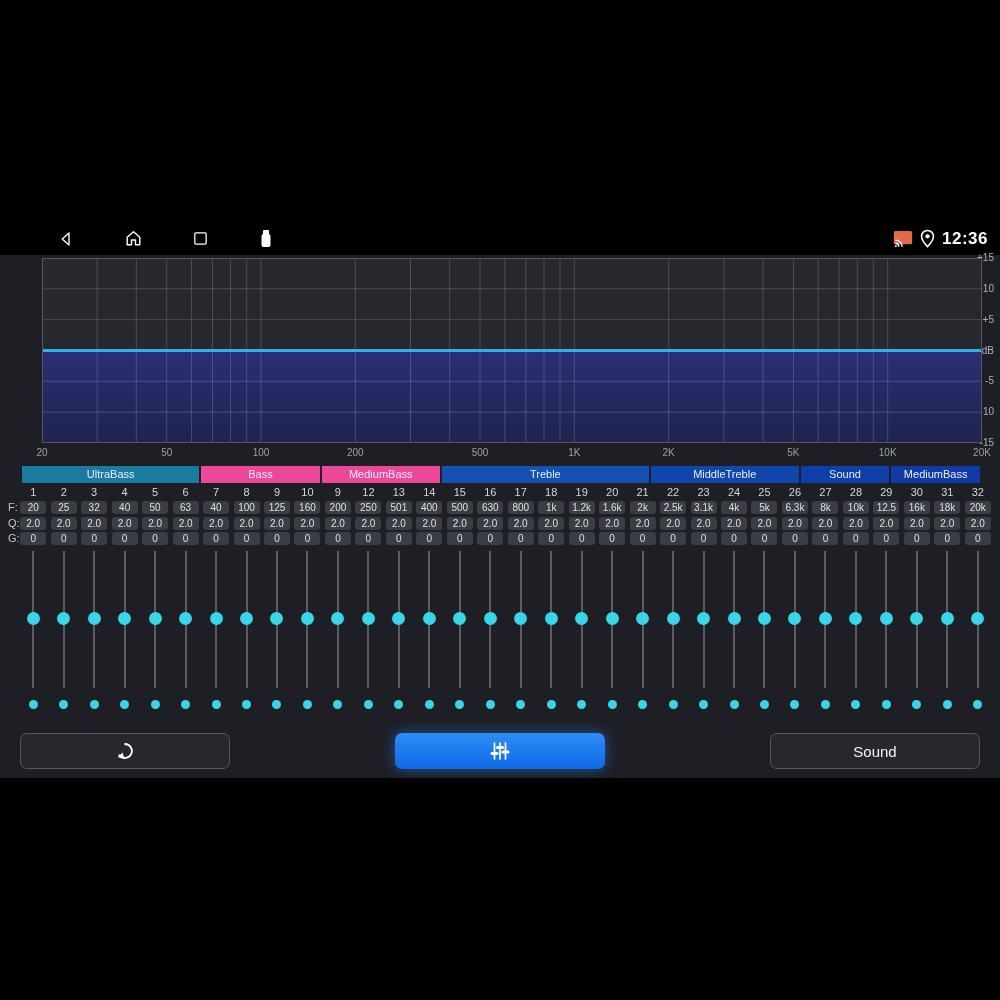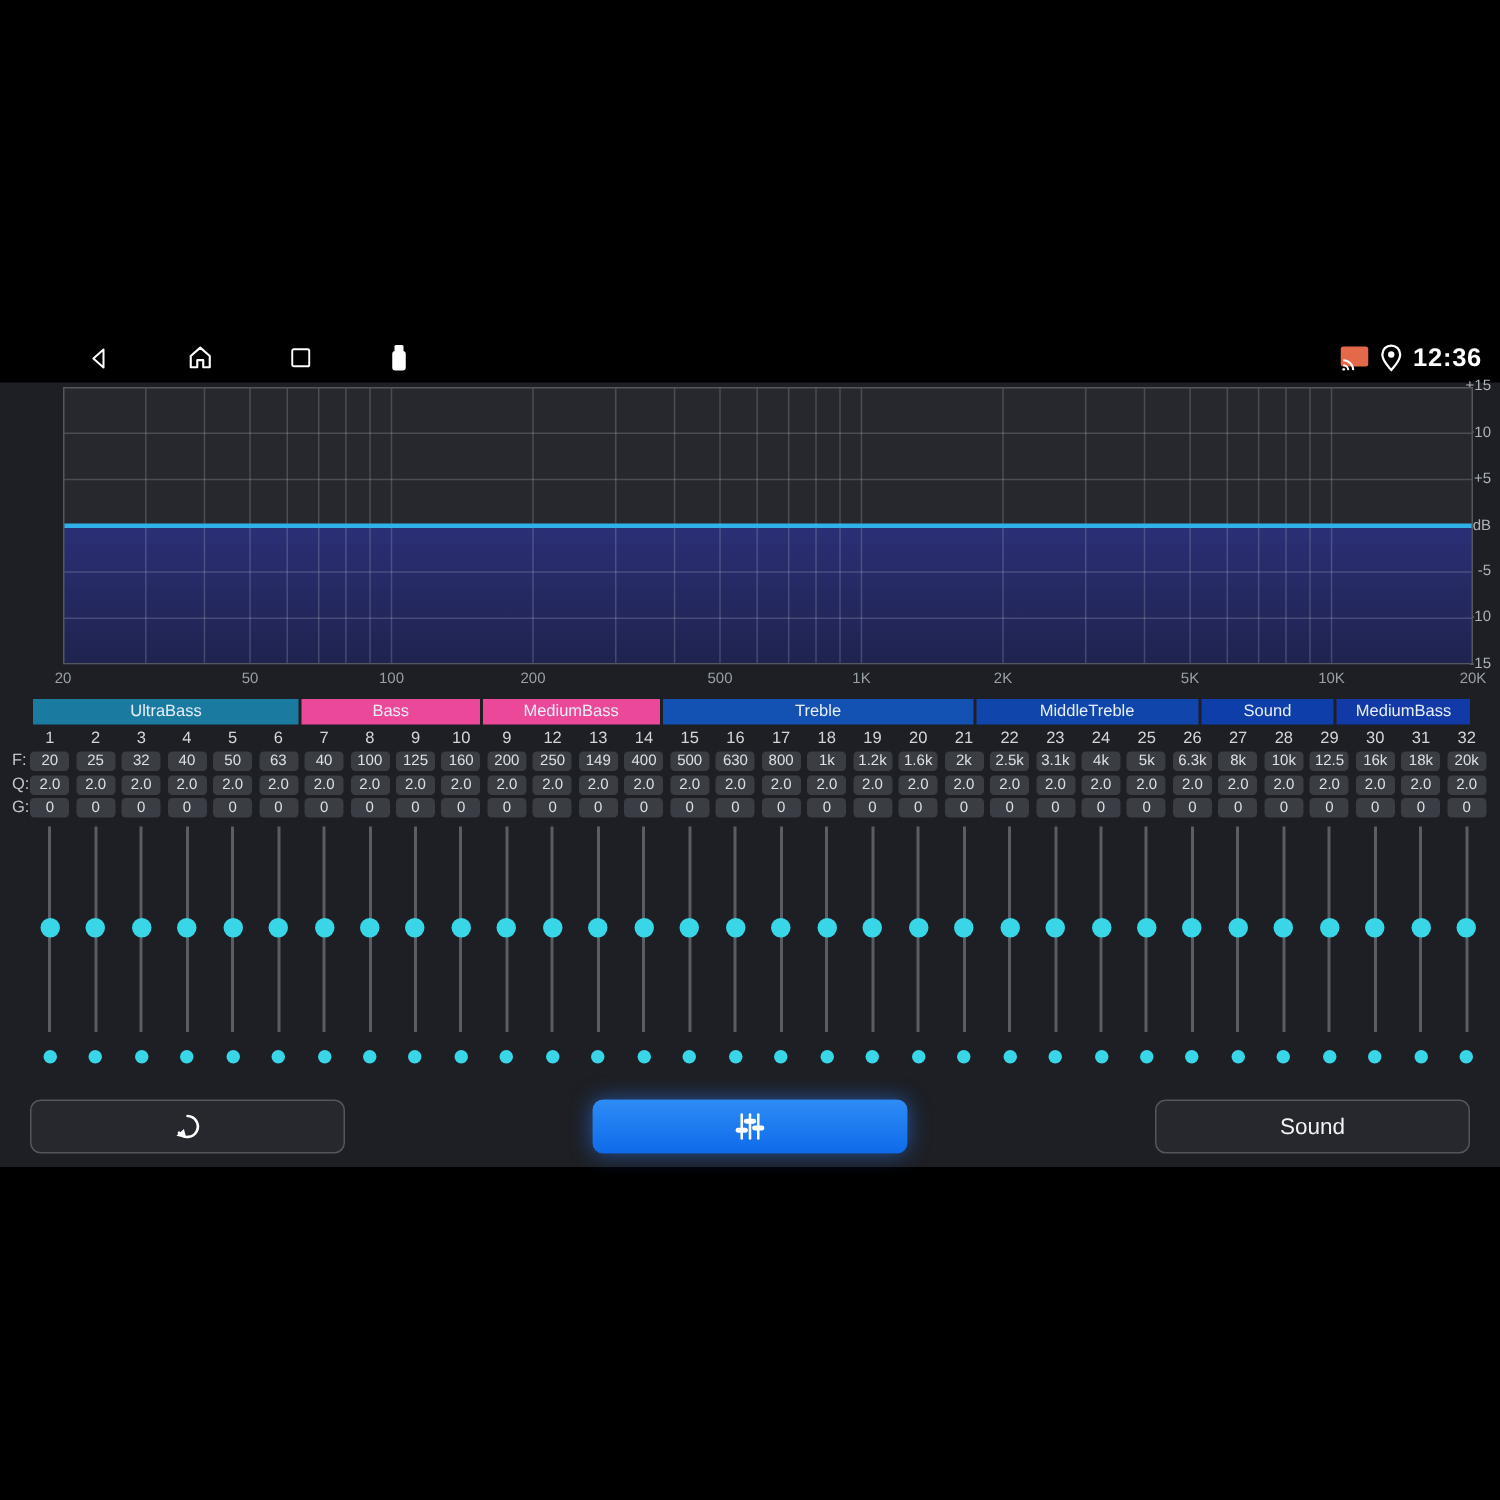--- a/index.html
+++ b/index.html
@@ -325,21 +325,21 @@
       <div>
         <span class="chip">160</span>
       </div>
       <div>
         <span class="chip">200</span>
       </div>
       <div>
         <span class="chip">250</span>
       </div>
       <div>
-        <span class="chip">149</span>
+        <span class="chip">501</span>
       </div>
       <div>
         <span class="chip">400</span>
       </div>
       <div>
         <span class="chip">500</span>
       </div>
       <div>
         <span class="chip">630</span>
       </div>

